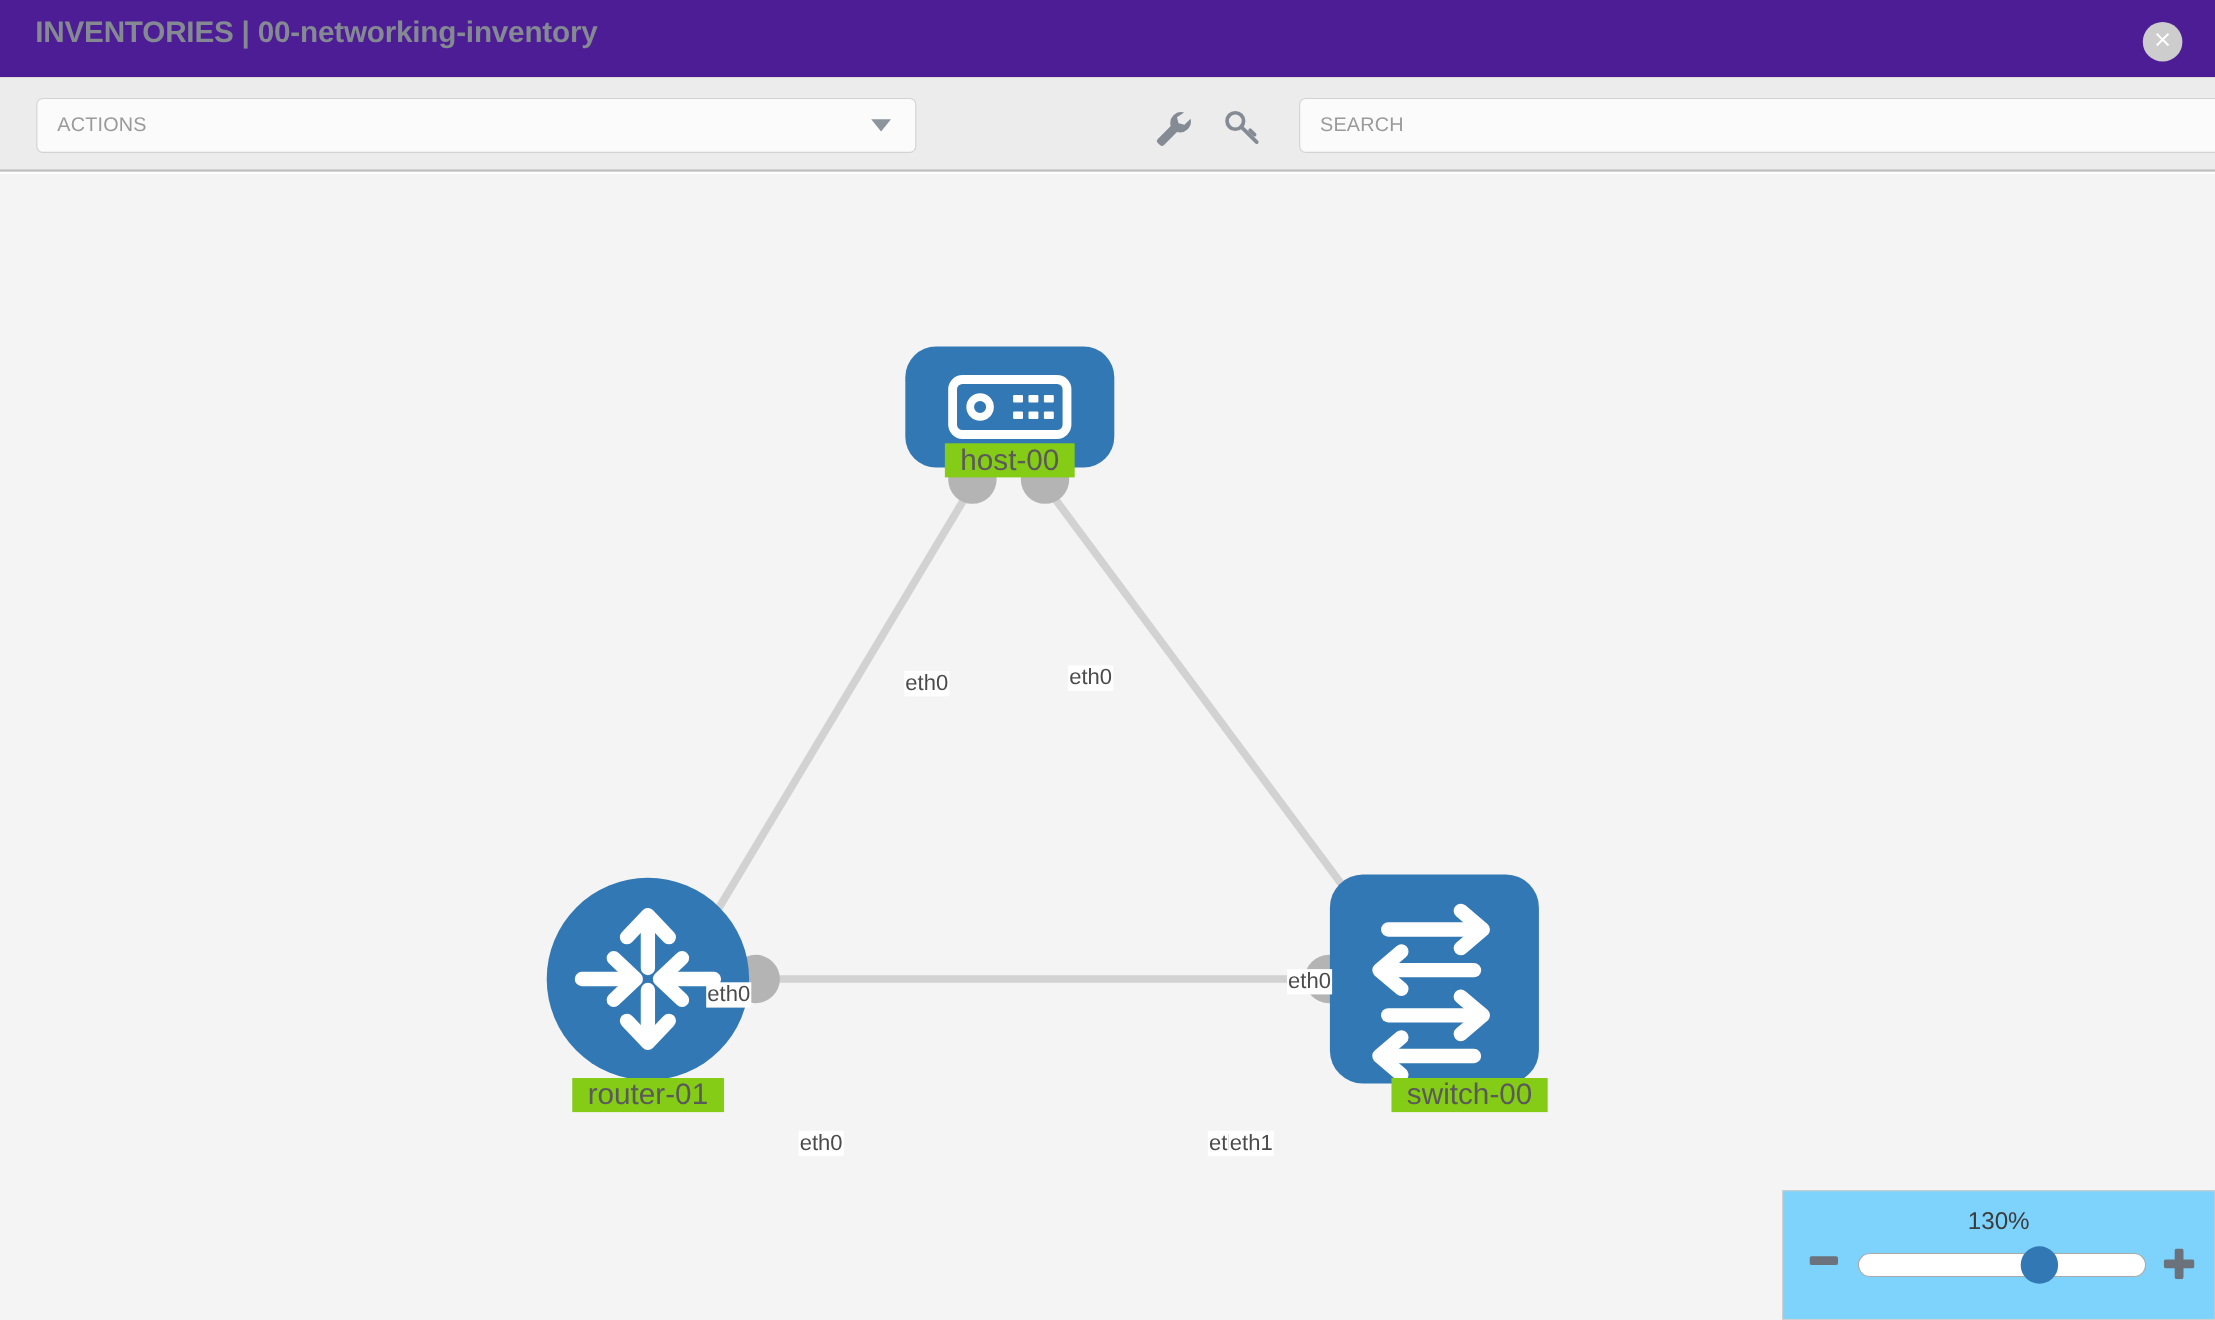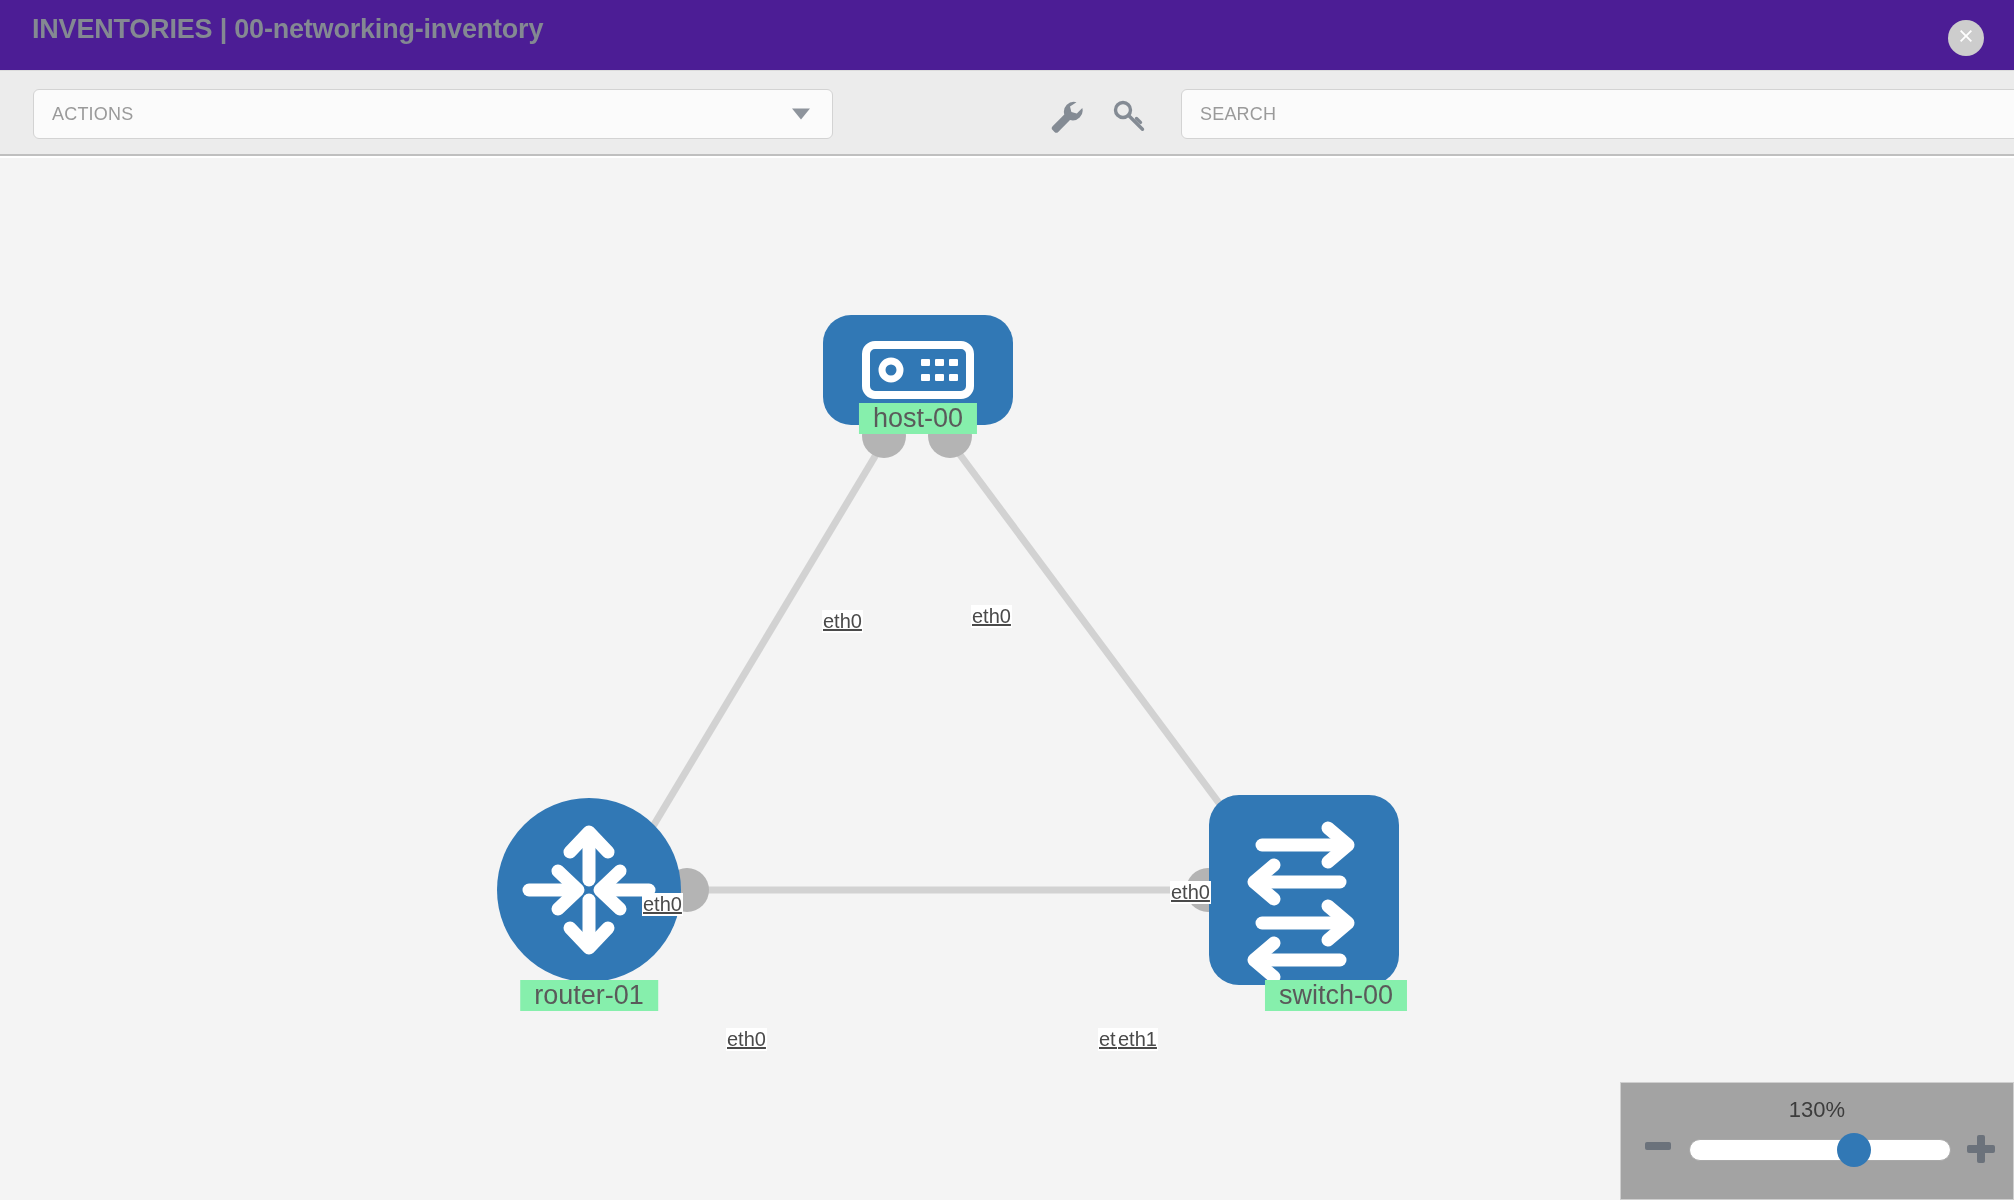--- a/index.html
+++ b/index.html
@@ -109,43 +109,42 @@
     background: #f4f4f4;
     overflow: hidden;
   }
   .canvas > svg { position: absolute; left: 0; top: 0; }
 
   
   .node-label {
     position: absolute;
     font-size: 27px;
     color: #5a5a5a;
-    background: #86efac;
+    background: #84cc16;
     white-space: nowrap;
     padding: 0 14px;
     transform: translateX(-50%);
   }
   .iface-label {
     position: absolute;
     font-size: 20px;
     color: #4a4a4a;
     background: #ffffff;
     white-space: nowrap;
     padding: 0 1px;
-    text-decoration: underline;
   }
 
   
   .zoom-panel {
     position: absolute;
     left: 1620px;
     top: 1082px;
     width: 394px;
     height: 118px;
-    background: #a3a3a3;
+    background: #7dd3fc;
     border: 1px solid #cfcfcf;
   }
   .zoom-level {
     position: absolute;
     top: 14px;
     left: 0;
     width: 100%;
     text-align: center;
     font-size: 22px;
     color: #3c3c3c;

